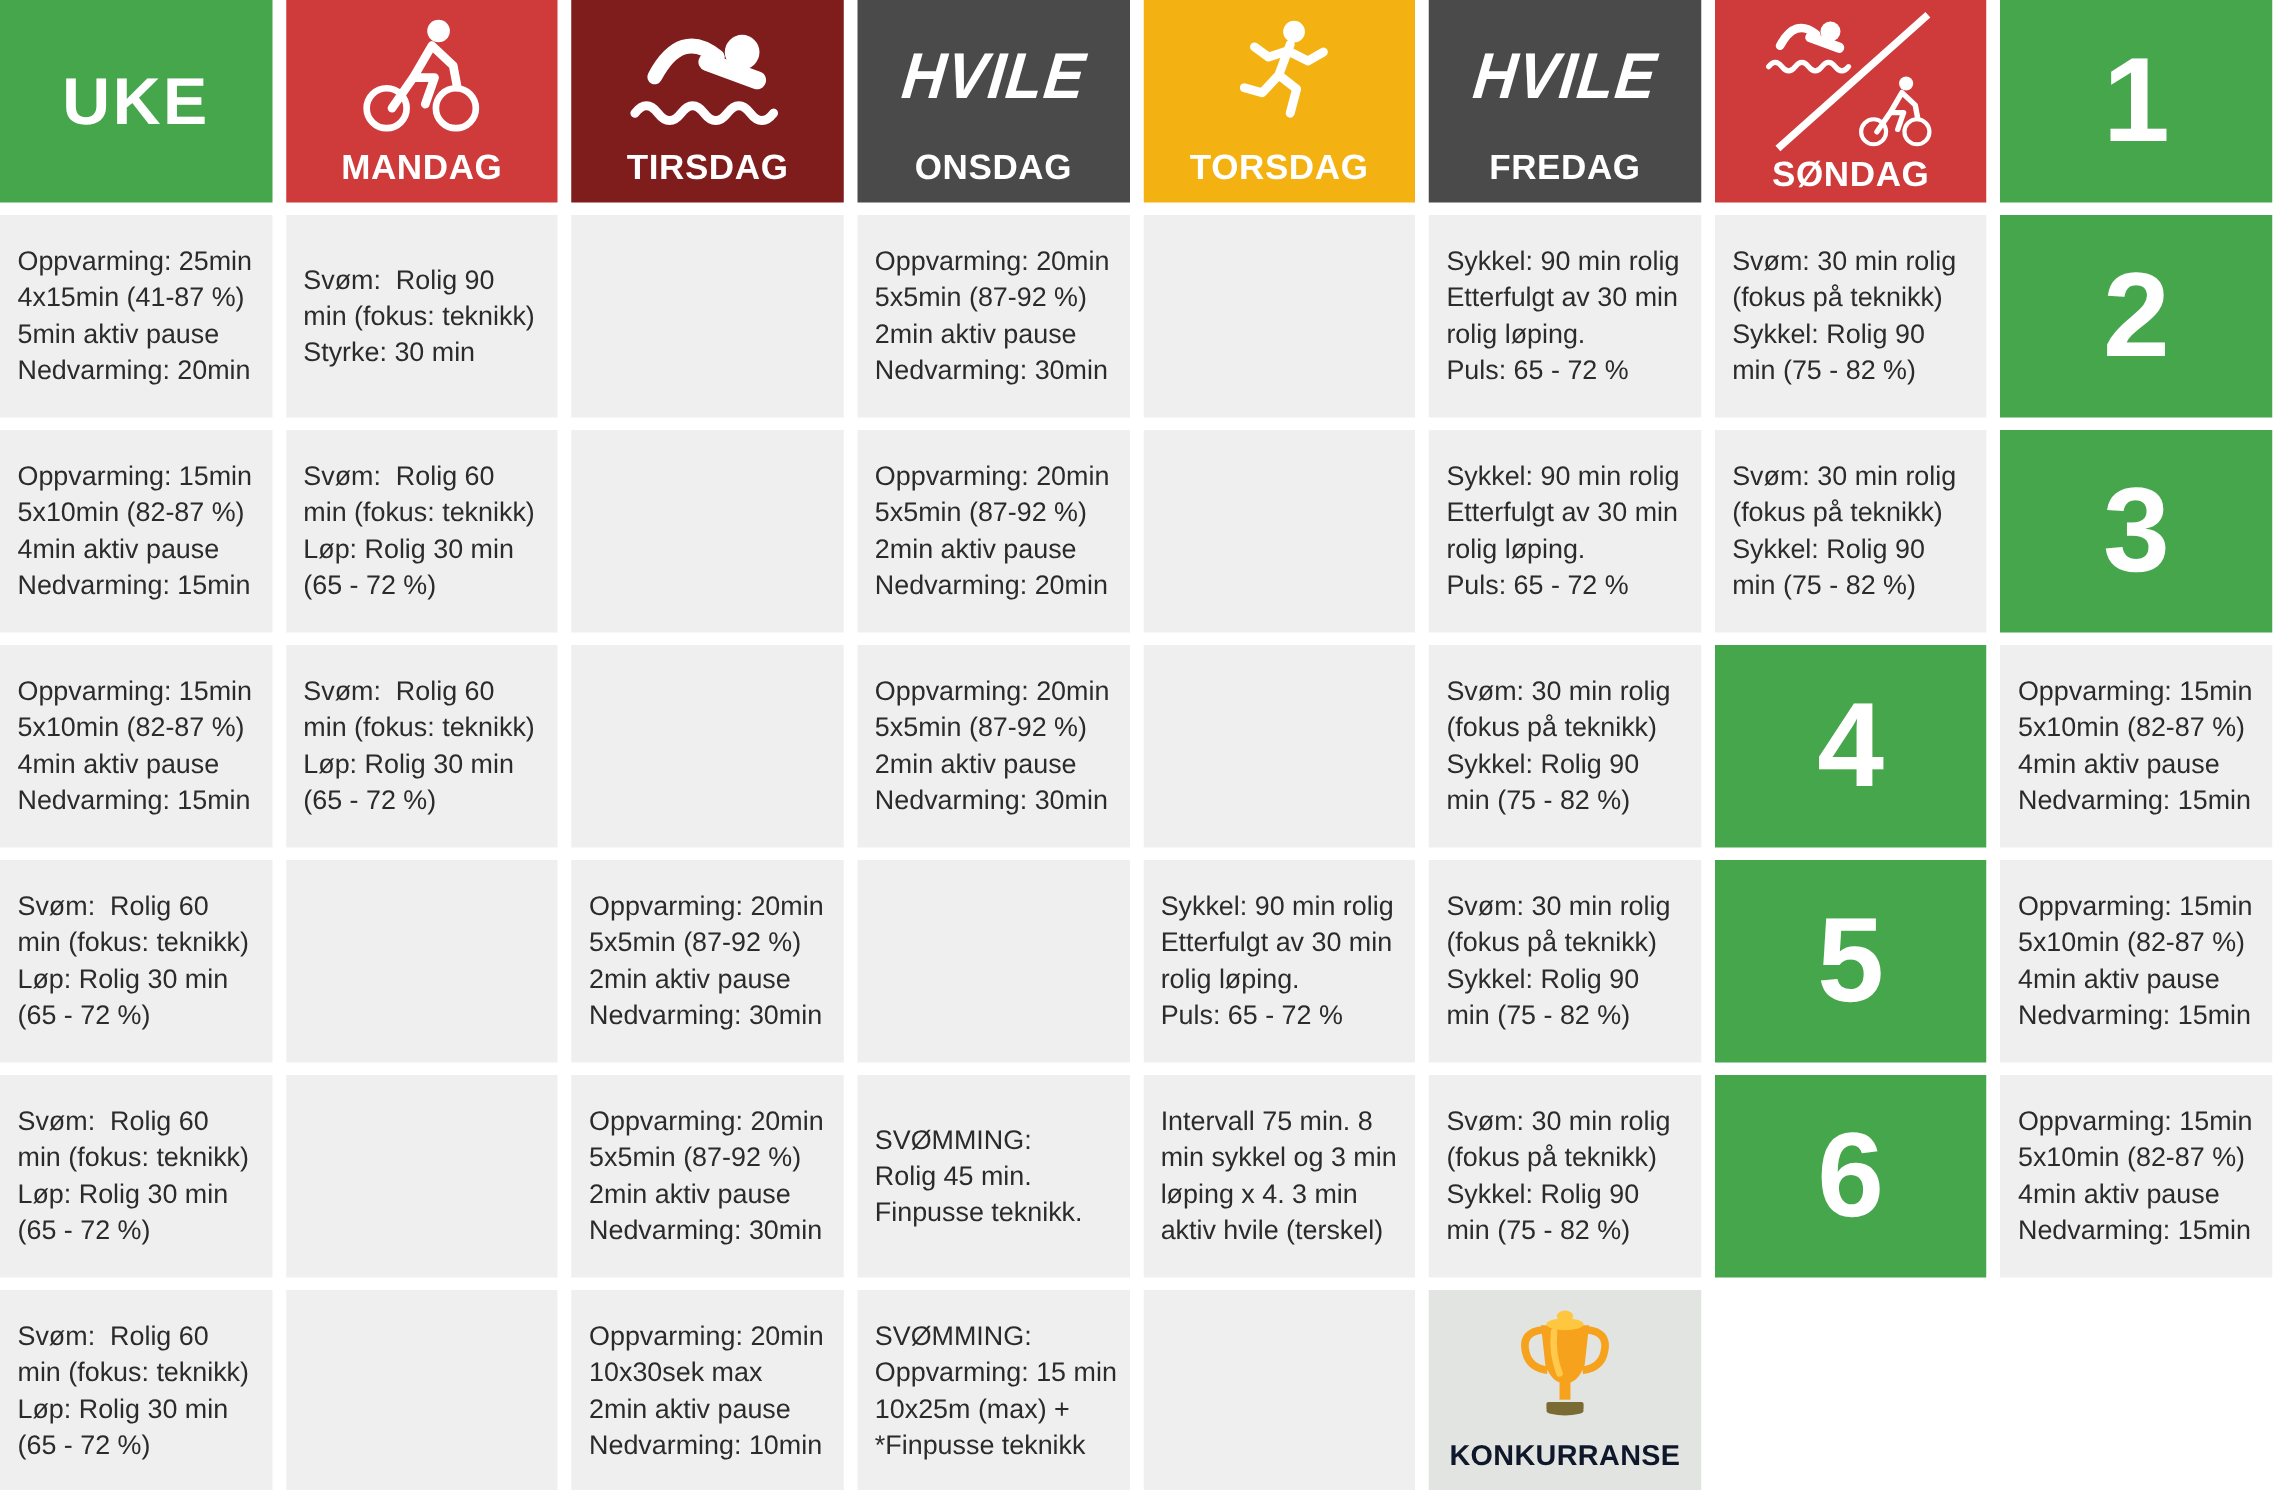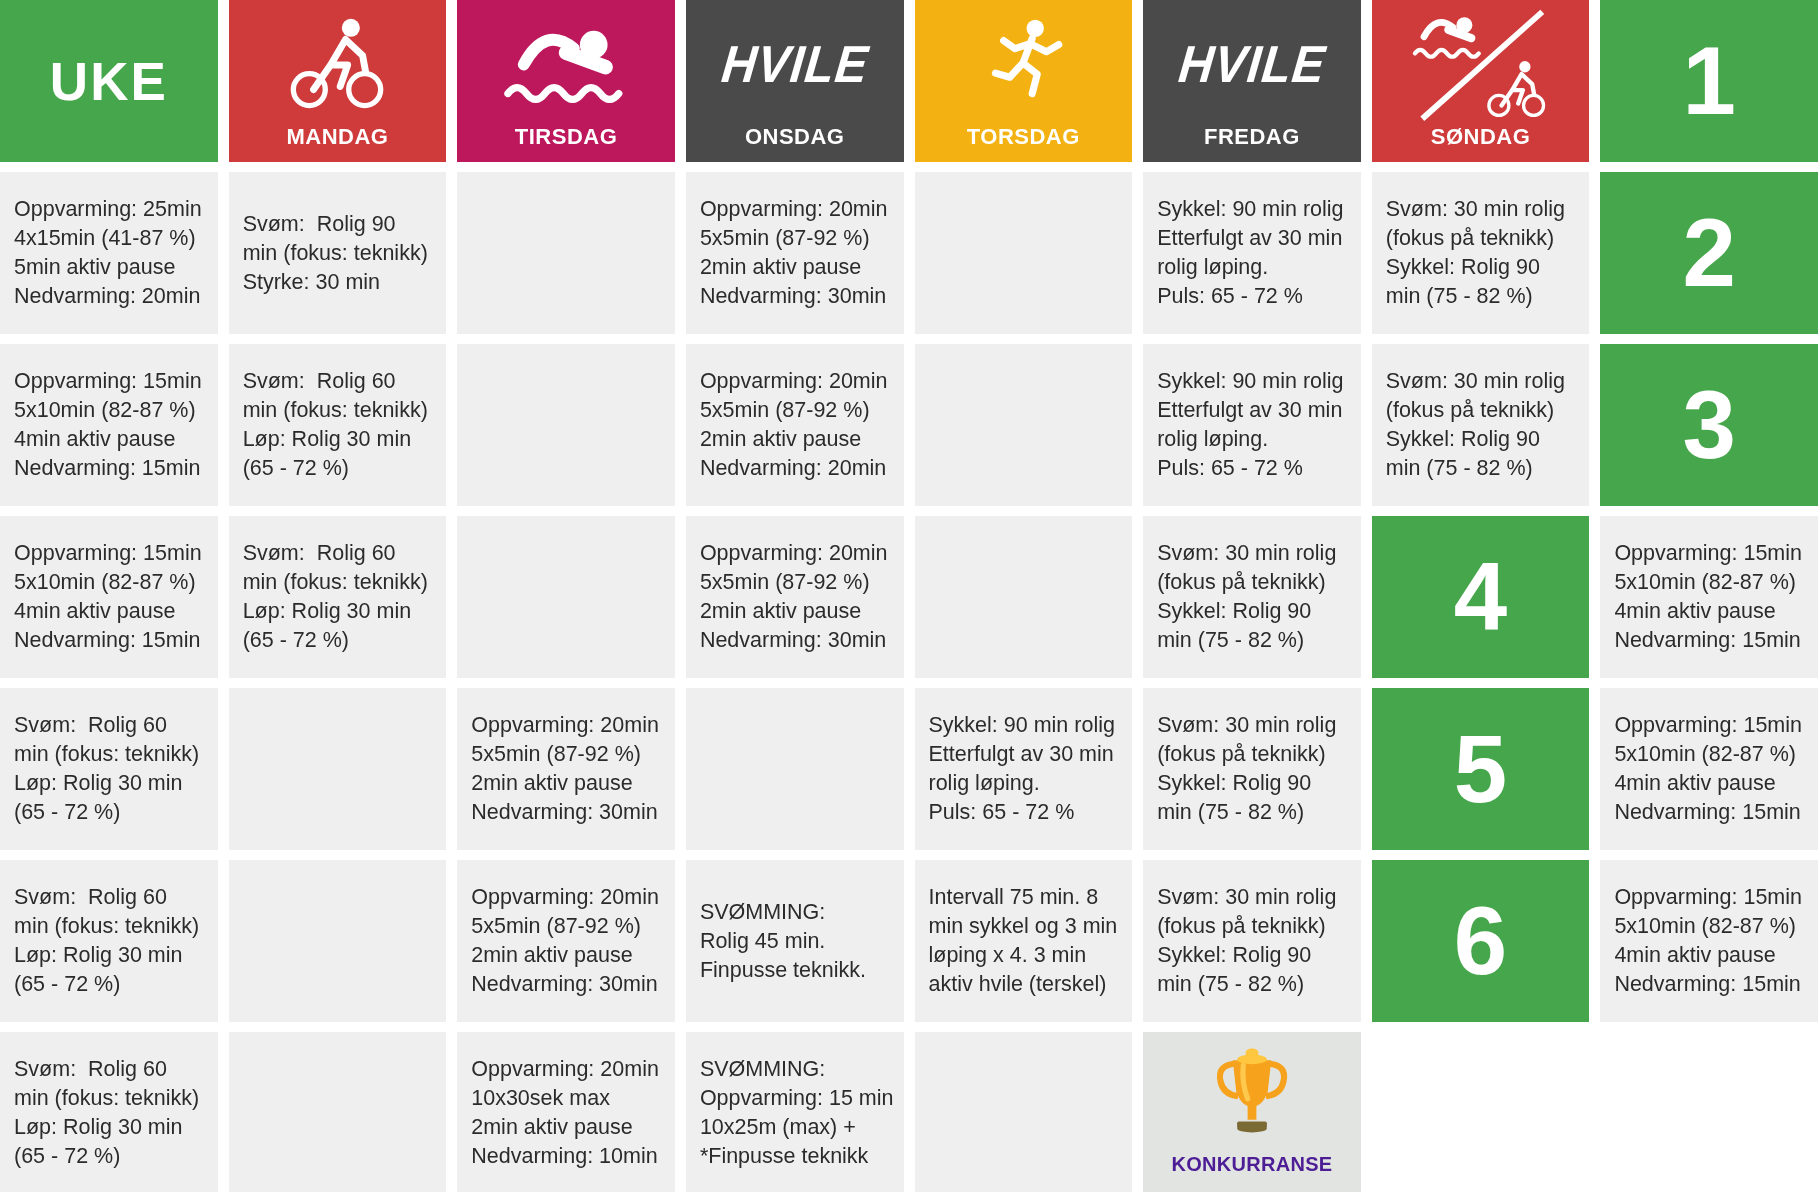--- a/index.html
+++ b/index.html
@@ -11,42 +11,42 @@
     display:grid;width:1818px;
     grid-template-columns:repeat(8,1fr);
     grid-template-rows:162px repeat(6,162px);
     gap:10px 11px;
   }
   .hcell{
     display:flex;flex-direction:column;align-items:center;
     color:#fff;overflow:hidden;
   }
   .icon-zone{flex:1;display:flex;align-items:center;justify-content:center;padding-top:4px;}
-  .dlabel{font-weight:bold;font-size:22px;letter-spacing:.5px;margin-bottom:12px;}
+  .dlabel{font-weight:bold;font-size:28px;letter-spacing:.5px;margin-bottom:12px;}
   .uke{justify-content:center;}
   .uke span{font-size:53px;font-weight:bold;letter-spacing:2px;}
   .hvile{
     font-size:48px;font-weight:bold;font-style:italic;
     transform:skewX(-6deg) scaleY(1.08);letter-spacing:1px;display:inline-block;
   }
   .wk{
     display:flex;align-items:center;justify-content:center;
     color:#fff;font-size:96px;font-weight:bold;
   }
   .cell{
     background:#efefef;display:flex;align-items:center;
     padding:10px 8px 10px 14px;
     font-size:21.5px;line-height:29px;color:#2b2b2b;
     white-space:pre-wrap;overflow:hidden;
   }
   .comp{
     background:#e2e4e1;flex-direction:column;justify-content:center;
     padding:6px;white-space:normal;
   }
-  .comp-label{font-weight:bold;font-size:20px;color:#4c1d95;margin-top:4px;letter-spacing:.3px;}
+  .comp-label{font-weight:bold;font-size:23px;color:#0f172a;margin-top:4px;letter-spacing:.3px;}
   svg{display:block;}
 </style>
 </head>
 <body>
 
 <svg width="0" height="0" style="position:absolute" aria-hidden="true">
   <symbol id="i-bike" viewBox="0 0 100 92">
     <circle cx="24" cy="70" r="15" fill="none" stroke="#fff" stroke-width="5"></circle>
     <circle cx="76" cy="70" r="15" fill="none" stroke="#fff" stroke-width="5"></circle>
     <circle cx="63" cy="12" r="8.5" fill="#fff"></circle>
@@ -83,21 +83,21 @@
 
   <div class="hcell" style="background: rgb(207, 58, 58);">
     <div class="icon-zone">
       <svg viewBox="0 0 100 92" width="108" height="98">
           <use href="#i-bike"></use>
         </svg>
     </div>
     <div class="dlabel">MANDAG</div>
   </div>
 
-  <div class="hcell" style="background: #be185d;">
+  <div class="hcell" style="background: #7f1d1d;">
     <div class="icon-zone">
       <svg viewBox="0 0 100 72" width="132" height="95">
           <use href="#i-swim"></use>
         </svg>
     </div>
     <div class="dlabel">TIRSDAG</div>
   </div>
 
   <div class="hcell" style="background: rgb(74, 74, 74);">
     <div class="icon-zone">

